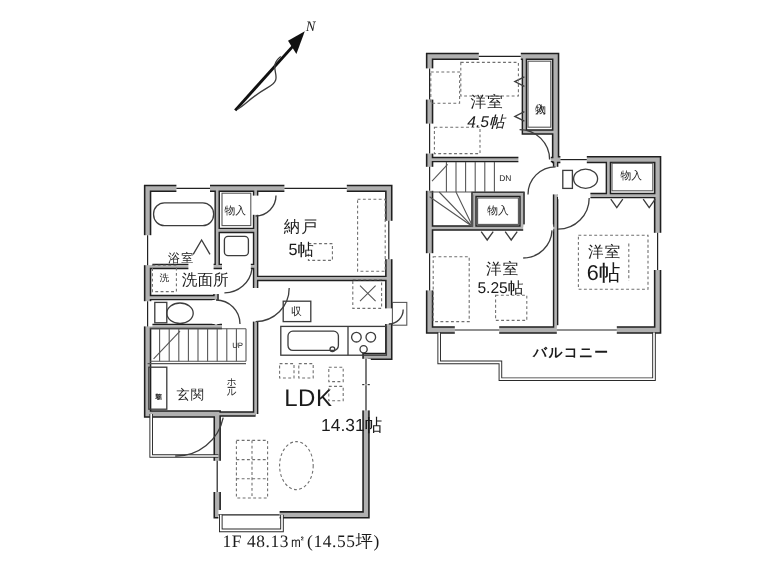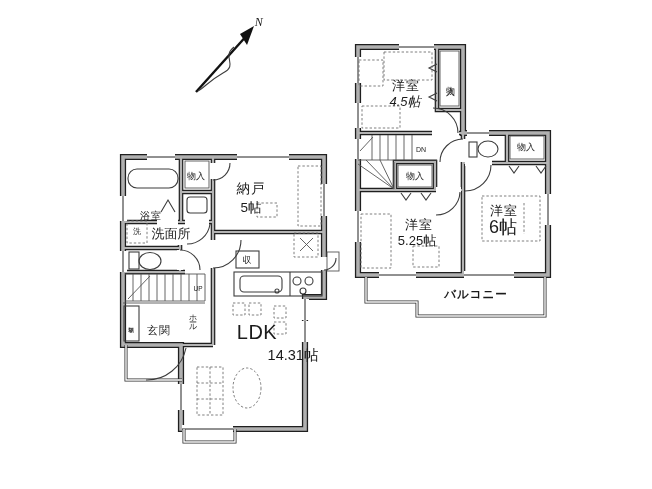--- a/index.html
+++ b/index.html
@@ -224,20 +224,21 @@
   <div class="lbl" style="left:251px;top:208px;font-size:13.5px;letter-spacing:0;">5帖</div>
   <div class="lbl" style="left:171px;top:233px;font-size:13px;letter-spacing:0;">洗面所</div>
   <div class="lbl" style="left:137px;top:232px;font-size:8px;letter-spacing:0;">洗</div>
   <div class="lbl" style="left:247px;top:260px;font-size:9px;letter-spacing:0;">収</div>
   <div class="lbl" style="left:198px;top:289px;font-size:6.5px;letter-spacing:0;">UP</div>
   <div class="lbl v" style="left:192px;top:318px;font-size:8px;">ホール</div>
   <div class="lbl" style="left:159px;top:330px;font-size:11px;">玄関</div>
   <div class="lbl v" style="left:131px;top:323px;font-size:5.5px;">下駄箱</div>
   <div class="lbl" style="left:257px;top:332px;font-size:20px;letter-spacing:0.5px;">LDK</div>
   <div class="lbl" style="left:257px;top:355px;font-size:14.5px;letter-spacing:0;margin-left:36px;">14.31帖</div>
+  <div class="lbl serif" style="left:251px;top:452px;font-size:14.5px;">1F 48.13㎡(14.55坪)</div>
 
   <div class="lbl" style="left:406px;top:85px;font-size:13px;">洋室</div>
   <div class="lbl" style="left:405px;top:101px;font-size:13px;letter-spacing:0;font-style:italic;">4.5帖</div>
   <div class="lbl v" style="left:450px;top:79px;font-size:9px;">物入</div>
   <div class="lbl" style="left:421px;top:149px;font-size:7px;letter-spacing:0;">DN</div>
   <div class="lbl" style="left:415px;top:176px;font-size:9px;letter-spacing:0;">物入</div>
   <div class="lbl" style="left:526px;top:147px;font-size:9px;letter-spacing:0;">物入</div>
   <div class="lbl" style="left:419px;top:224px;font-size:13px;">洋室</div>
   <div class="lbl" style="left:417px;top:240px;font-size:13px;letter-spacing:0;">5.25帖</div>
   <div class="lbl" style="left:504px;top:210px;font-size:13px;">洋室</div>

